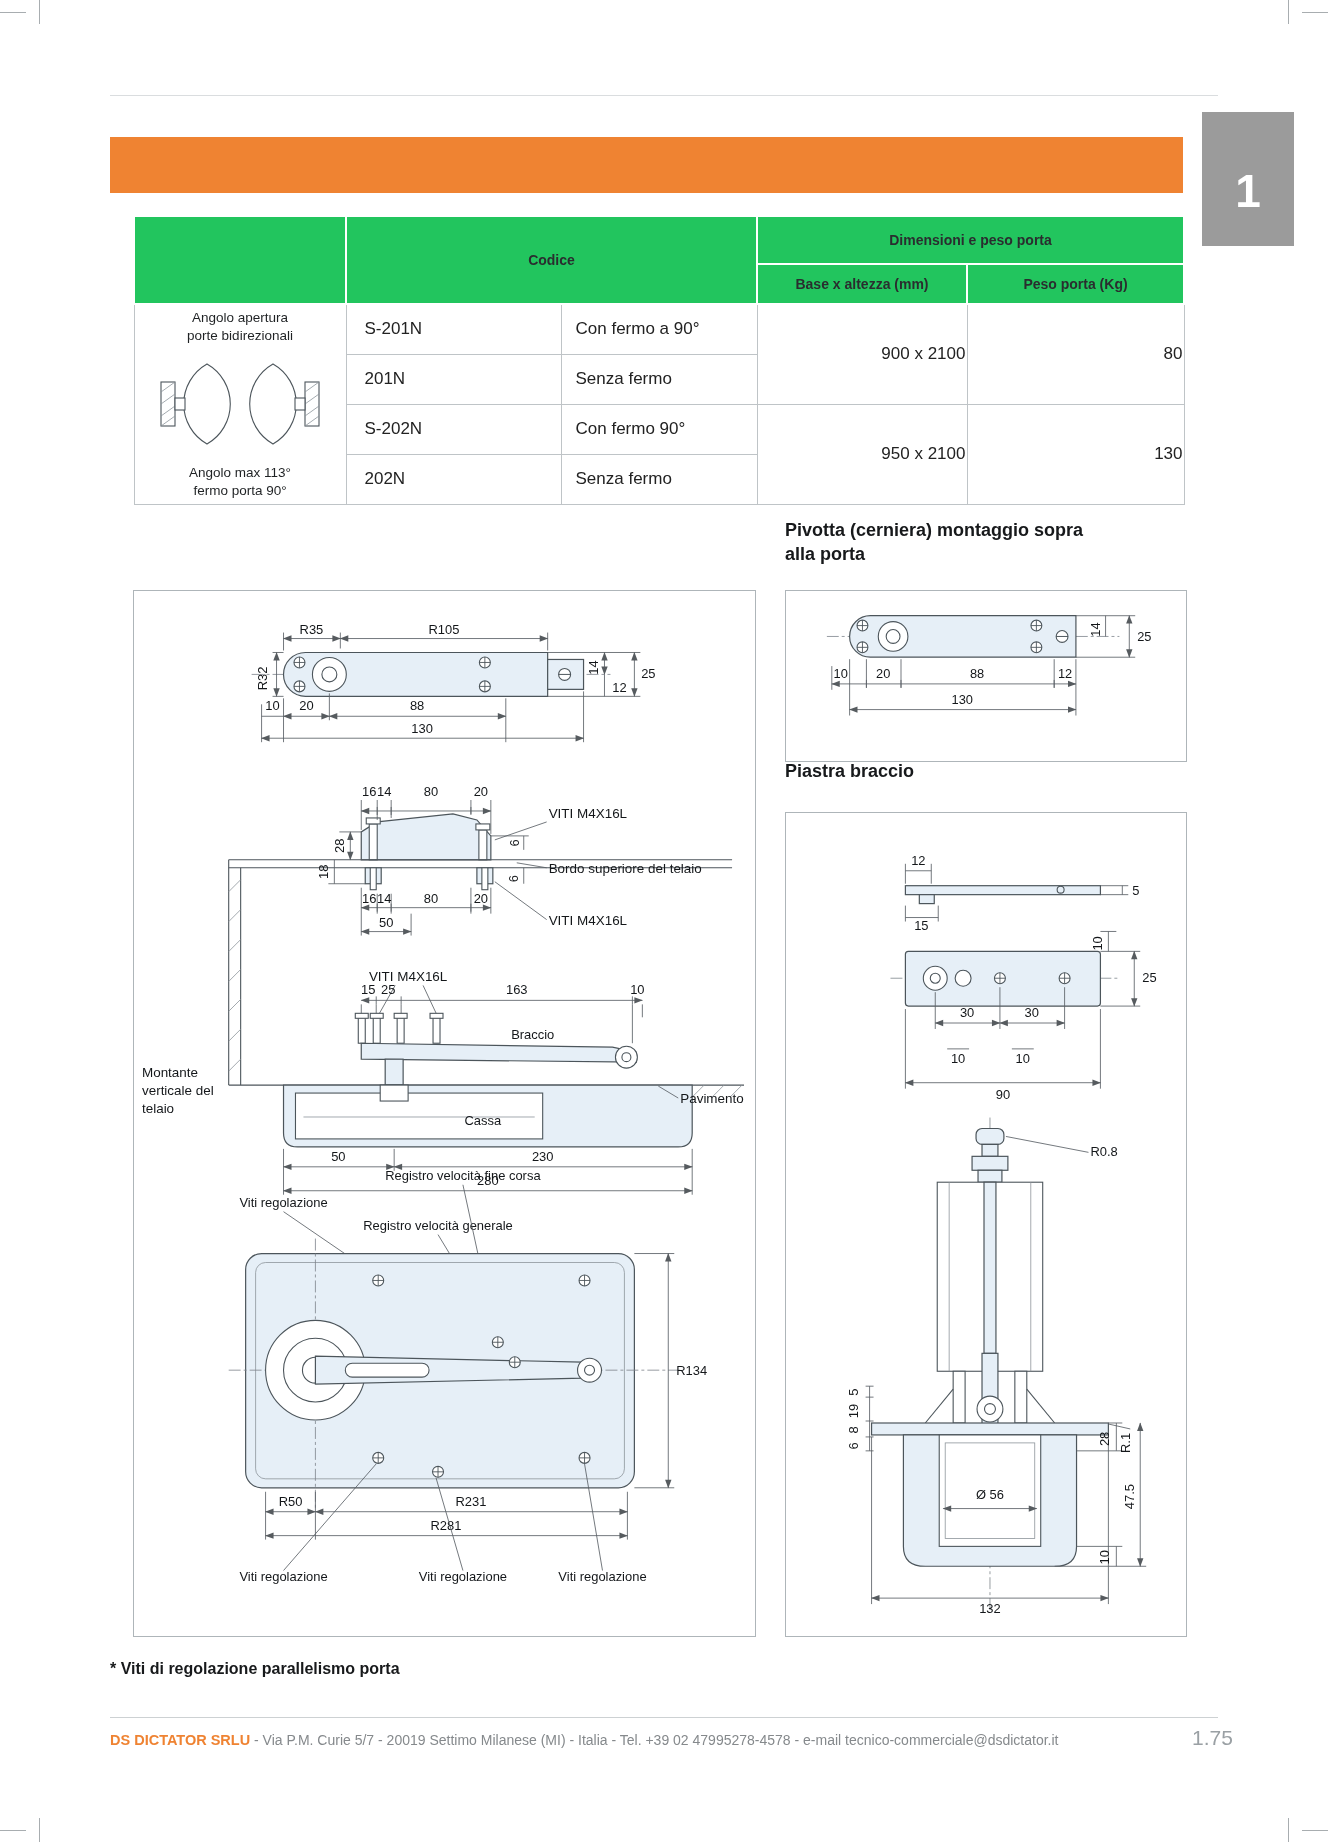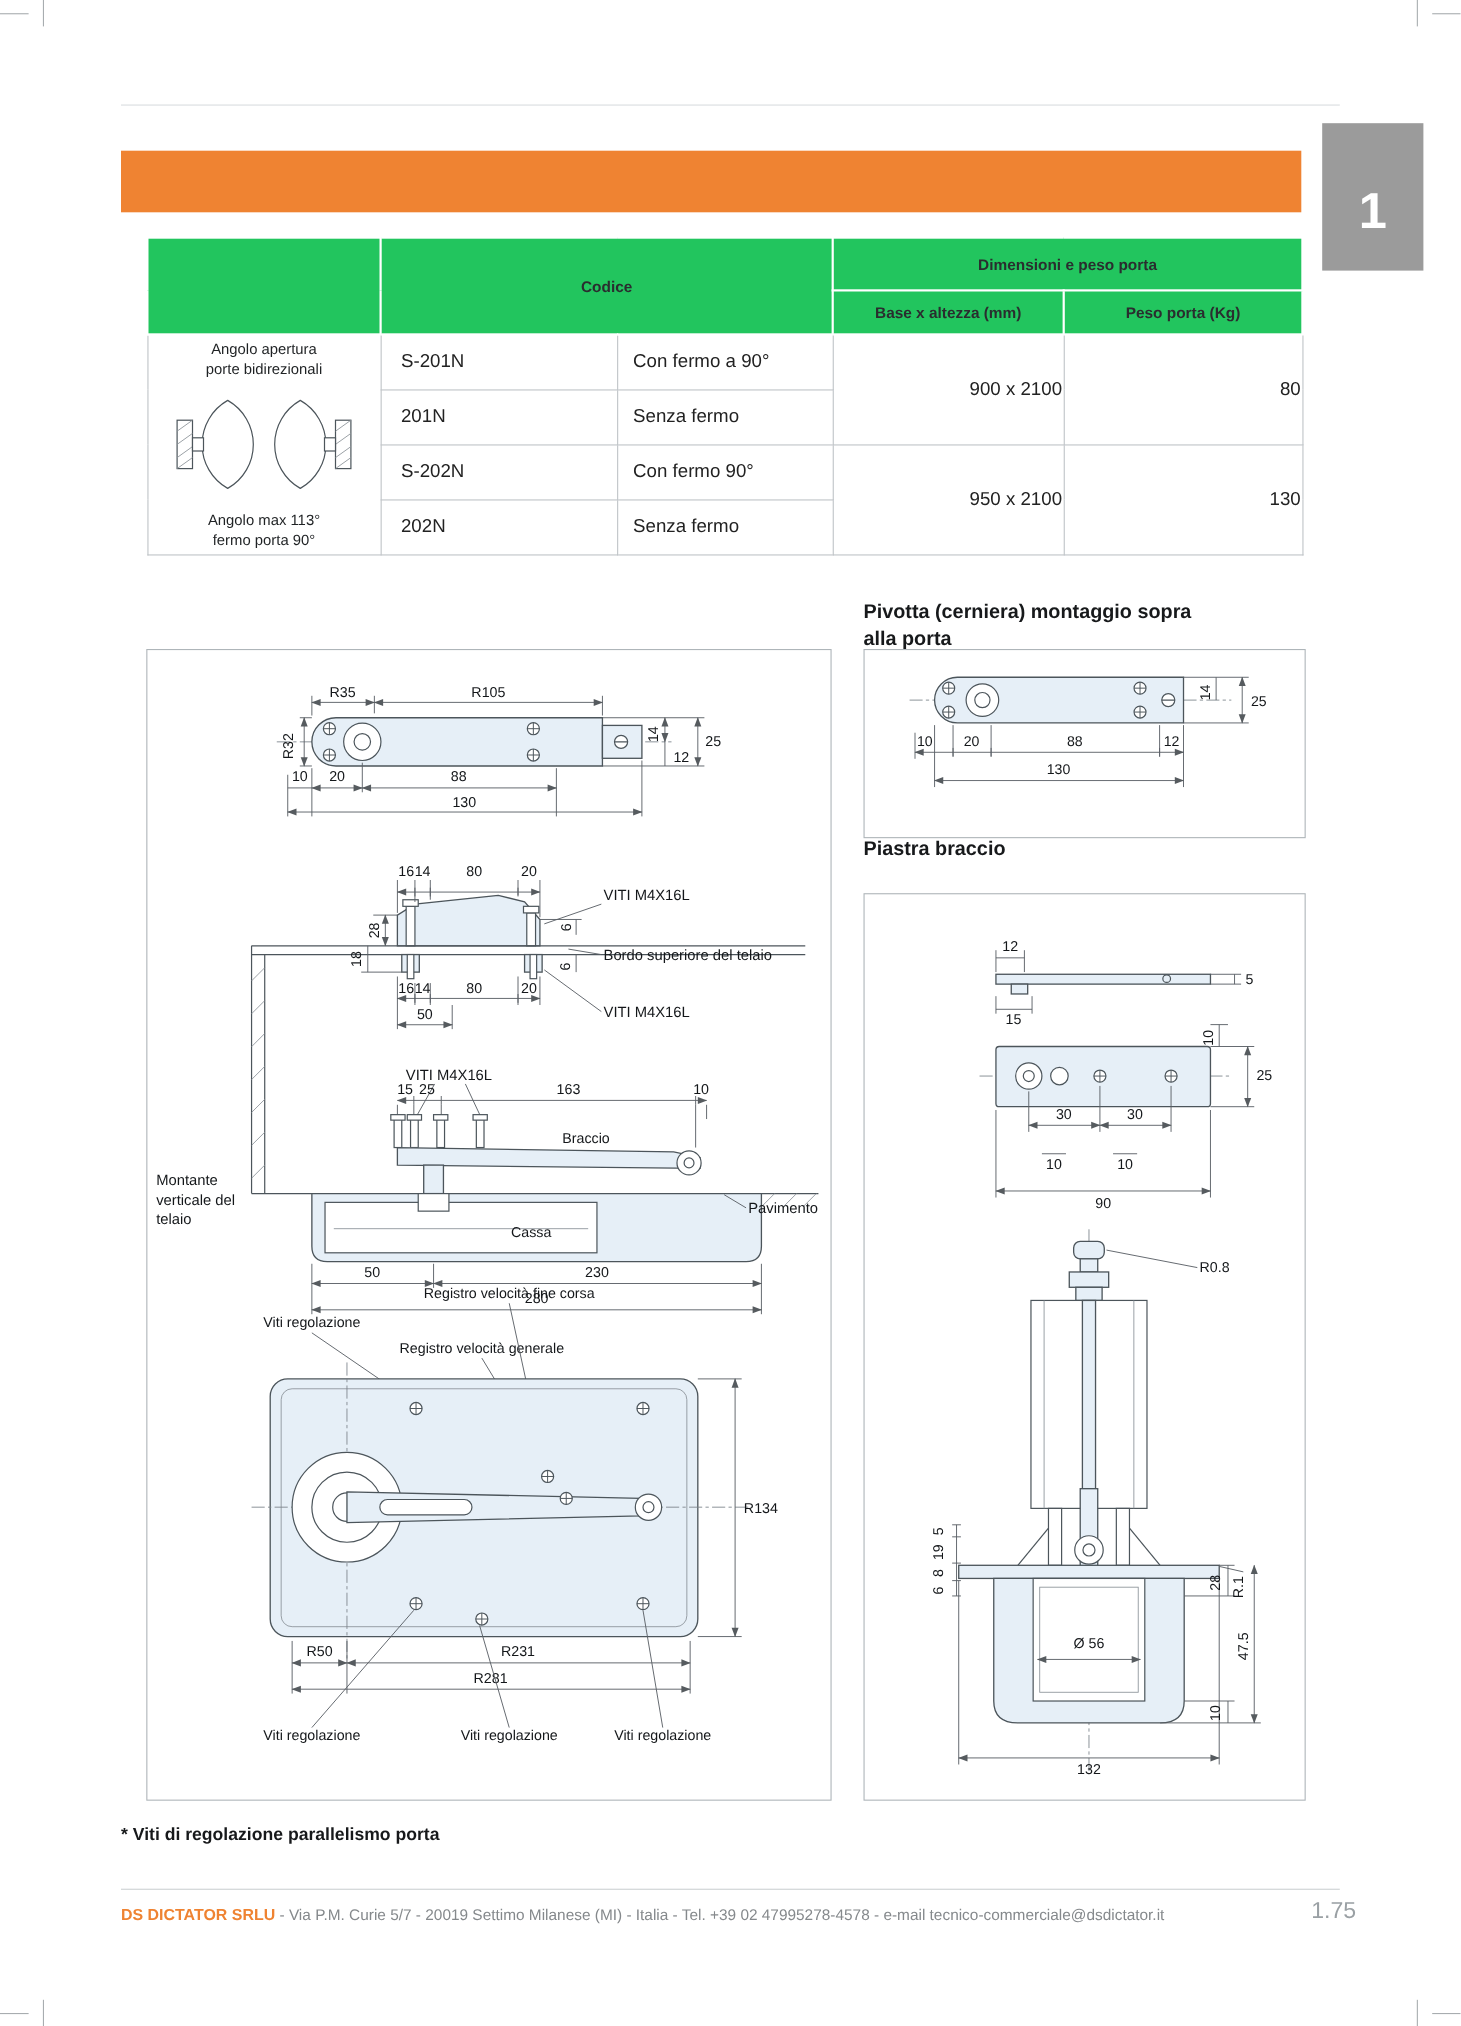--- a/index.html
+++ b/index.html
@@ -141,21 +141,21 @@
       <td rowspan="2" class="cell-c">950 x 2100</td>
       <td rowspan="2" class="cell-c">130</td>
     </tr>
     <tr class="dr">
       <td class="cell-code">202N</td>
       <td class="cell-desc">Senza fermo</td>
     </tr>
   </tbody>
     </table>
 
-  <div class="sec-heading" style="left:785px;top:544px;width:300px">Pivotta (cerniera) montaggio sopra alla porta</div>
+  <div class="sec-heading" style="left:785px;top:518px;width:300px">Pivotta (cerniera) montaggio sopra alla porta</div>
 
   <div class="dbox" style="left:133px;top:590px;width:621px;height:1045px">
     <svg width="619" height="1043" viewBox="0 0 621 1043">
       <defs>
         <marker id="aS" markerWidth="10" markerHeight="8" refX="1" refY="4" orient="auto" markerUnits="userSpaceOnUse">
             <path d="M9,0.8 L0.5,4 L9,7.2 Z" fill="#565b5f"></path>
           </marker>
         <marker id="aE" markerWidth="10" markerHeight="8" refX="9" refY="4" orient="auto" markerUnits="userSpaceOnUse">
             <path d="M1,0.8 L9.5,4 L1,7.2 Z" fill="#565b5f"></path>
           </marker>

